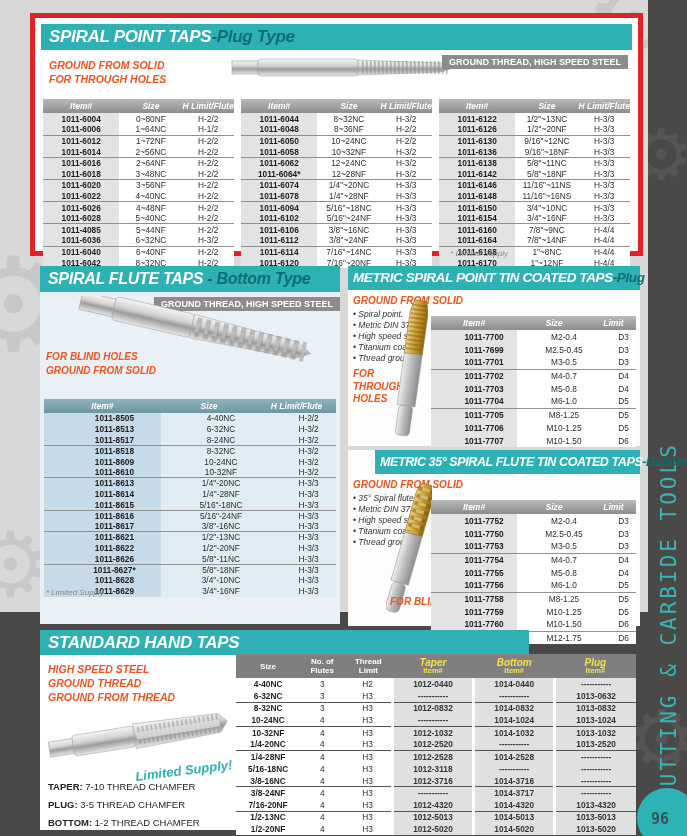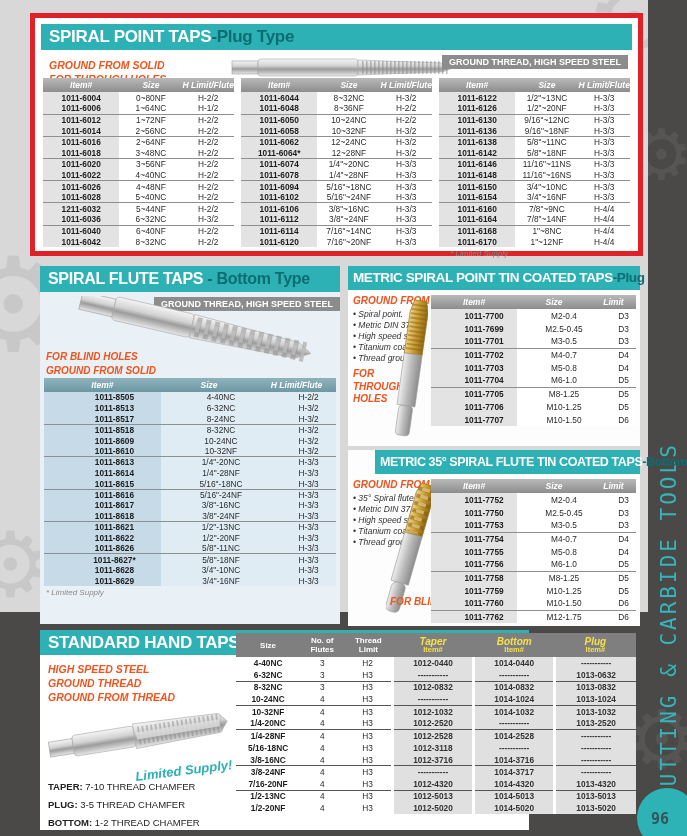--- a/index.html
+++ b/index.html
@@ -26,34 +26,34 @@
   }
   .page-num {
     position:absolute; left:14px; top:22px; color:#34555a;
     font-family:"DejaVu Sans Mono", monospace; font-weight:bold; font-size:15px;
   }
 
   .bottom-strip { position:absolute; left:0; top:612px; width:648px; height:224px; background:#4a4947; }
 
   
   .sec-header {
-    background:#2db1b5; color:#fff; font-weight:bold; 
+    background:#2db1b5; color:#fff; font-weight:bold; font-style:italic;
     font-size:17px; line-height:25px; padding-left:8px; white-space:nowrap;
     letter-spacing:-0.3px;
   }
   .sec-header .sub { color:#0d6d72; }
   .badge {
     background:#8c8c8c; color:#fff; font-weight:bold; font-size:9px;
     padding:2px 7px; display:inline-block; white-space:nowrap;
   }
   .orange-note { color:#f0541e; font-weight:bold; font-style:italic; }
   .footnote { color:#8a8a8a; font-style:italic; font-size:8px; }
 
   
-  table { border-collapse:collapse; width:100%; table-layout:fixed; }
+  table { border-collapse:collapse; width:100%; table-layout:fixed;margin-top:21px; }
   th, td { text-align:center; overflow:hidden; white-space:nowrap; }
   thead th {
     background:linear-gradient(#b9b9b9,#8d8d8d); color:#fff;
     font-style:italic; font-weight:bold; font-size:8.5px; height:14px;
   }
   tbody td { font-size:8.3px; height:11.1px; color:#2a2a2a; background:#fff; }
   tbody td.c0 { background:#e3e3e3; font-weight:bold; color:#1d1d1d; }
   tr.group-start td { border-top:1px solid #8f8f8f; }
   .w-item { width:40%; } .w-size { width:33%; } .w-lim { width:27%; }
 
@@ -221,21 +221,21 @@
                 <td class="c0">1011-6026</td>
                 <td class="c1">4~48NF</td>
                 <td class="c2">H-2/2</td>
               </tr>
               <tr>
                 <td class="c0">1011-6028</td>
                 <td class="c1">5~40NC</td>
                 <td class="c2">H-2/2</td>
               </tr>
               <tr class="group-start">
-                <td class="c0">1211-6032</td>
+                <td class="c0">1011-4085</td>
                 <td class="c1">5~44NF</td>
                 <td class="c2">H-2/2</td>
               </tr>
               <tr>
                 <td class="c0">1011-6036</td>
                 <td class="c1">6~32NC</td>
                 <td class="c2">H-3/2</td>
               </tr>
               <tr class="group-start">
                 <td class="c0">1011-6040</td>
@@ -497,25 +497,20 @@
               <td class="c2">H-3/3</td>
             </tr>
             <tr class="group-start">
               <td class="c0">1011-8616</td>
               <td class="c1">5/16"-24NF</td>
               <td class="c2">H-3/3</td>
             </tr>
             <tr>
               <td class="c0">1011-8617</td>
               <td class="c1">3/8"-16NC</td>
-              <td class="c2">H-3/3</td>
-            </tr>
-            <tr>
-              <td class="c0">1011-8618</td>
-              <td class="c1">3/8"-24NF</td>
               <td class="c2">H-3/3</td>
             </tr>
             <tr class="group-start">
               <td class="c0">1011-8621</td>
               <td class="c1">1/2"-13NC</td>
               <td class="c2">H-3/3</td>
             </tr>
             <tr>
               <td class="c0">1011-8622</td>
               <td class="c1">1/2"-20NF</td>

